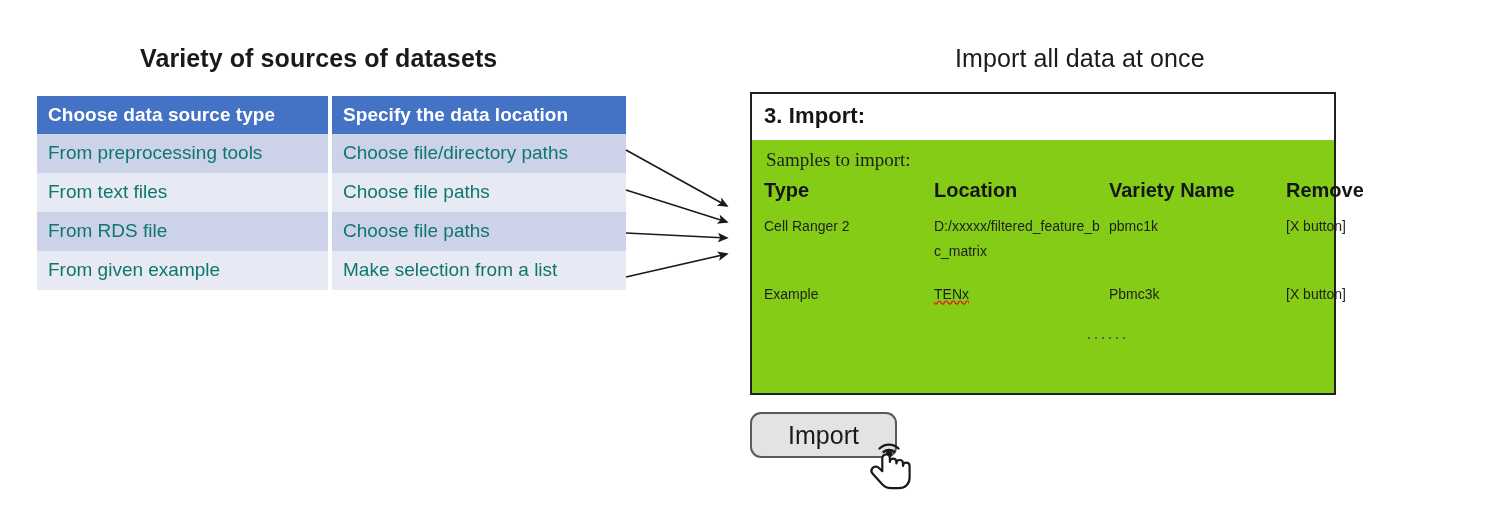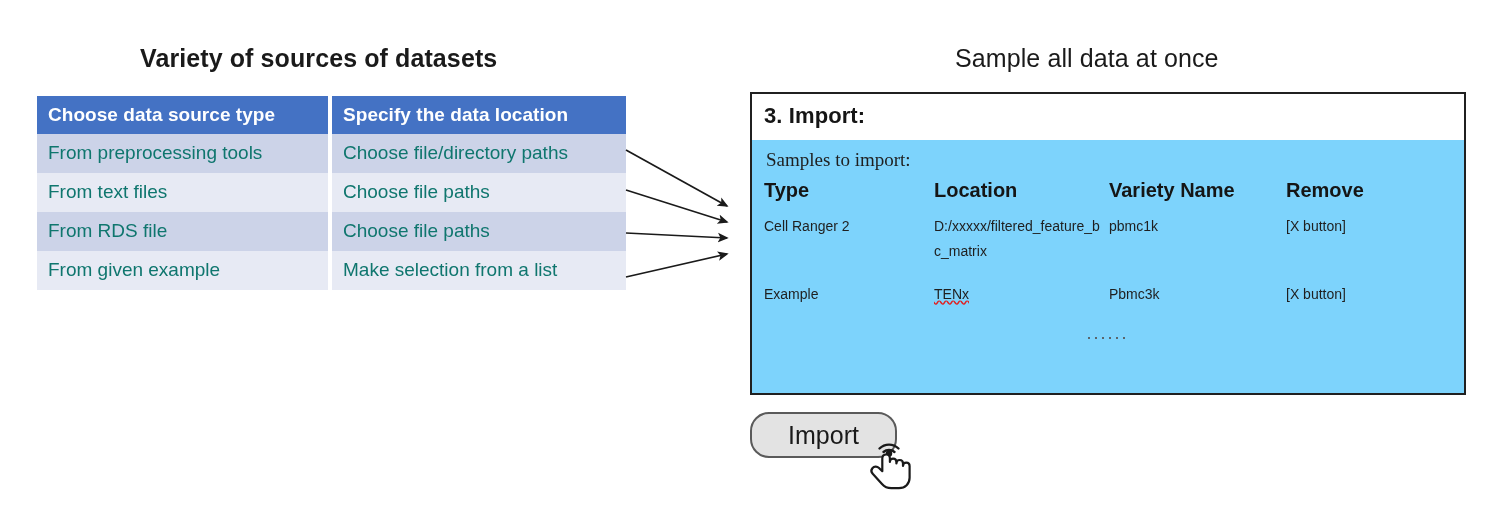--- a/index.html
+++ b/index.html
@@ -77,24 +77,24 @@
     top: 130px;
     width: 130px;
     height: 160px;
     pointer-events: none;
   }
 
   
   #import-panel {
     left: 750px;
     top: 92px;
-    width: 716px;
+    width: 586px;
     height: 303px;
     border: 2px solid #202020;
-    background: #7dd3fc;
+    background: #84cc16;
     box-sizing: border-box;
   }
   #panel-header {
     background: #ffffff;
     height: 46px;
     box-sizing: border-box;
     padding: 9px 0 0 12px;
   }
   #panel-header-text {
     font-size: 22px;
@@ -157,21 +157,21 @@
 
   
   #import-button {
     left: 750px;
     top: 412px;
     width: 147px;
     height: 46px;
     box-sizing: border-box;
     background: #e3e3e3;
     border: 2px solid #5a5a5a;
-    border-radius: 19px;
+    border-radius: 11px;
     display: flex;
     align-items: center;
     justify-content: center;
     cursor: pointer;
   }
   #import-button-label {
     font-size: 25px;
     font-weight: 400;
     color: #1a1a1a;
   }
@@ -226,21 +226,21 @@
     <marker id="ah" markerWidth="7" markerHeight="7" refX="5.4" refY="3" orient="auto" markerUnits="strokeWidth">
       <path d="M0,0.2 L6.4,3 L0,5.8 L1.5,3 Z" fill="#1a1a1a"></path>
     </marker>
   </defs>
   <line x1="6" y1="20" x2="107" y2="76" stroke="#1a1a1a" stroke-width="1.7" marker-end="url(#ah)"></line>
   <line x1="6" y1="60" x2="107" y2="92" stroke="#1a1a1a" stroke-width="1.7" marker-end="url(#ah)"></line>
   <line x1="6" y1="103" x2="107" y2="108" stroke="#1a1a1a" stroke-width="1.7" marker-end="url(#ah)"></line>
   <line x1="6" y1="147" x2="107" y2="124" stroke="#1a1a1a" stroke-width="1.7" marker-end="url(#ah)"></line>
 </svg>
 
-<div class="abs section-title" id="title-right">Sample all data at once</div>
+<div class="abs section-title" id="title-right">Import all data at once</div>
 
 <div class="abs" id="import-panel">
 
   <div id="panel-header">
     <span id="panel-header-text">3. Import:</span>
   </div>
 
   <div id="samples-label">Samples to import:</div>
 
   <table id="import-table">

